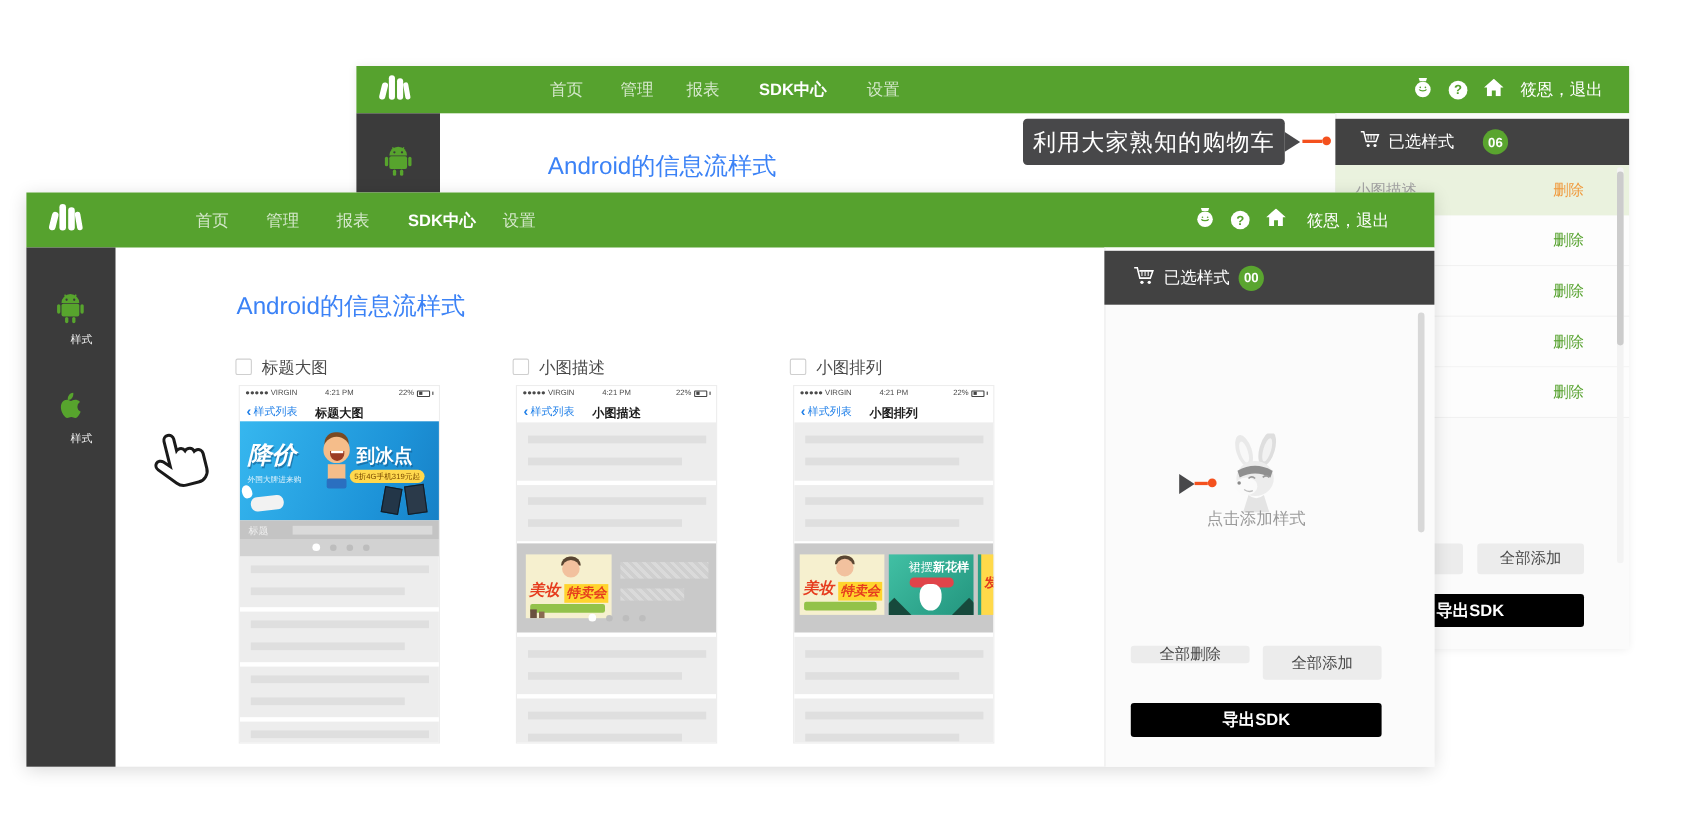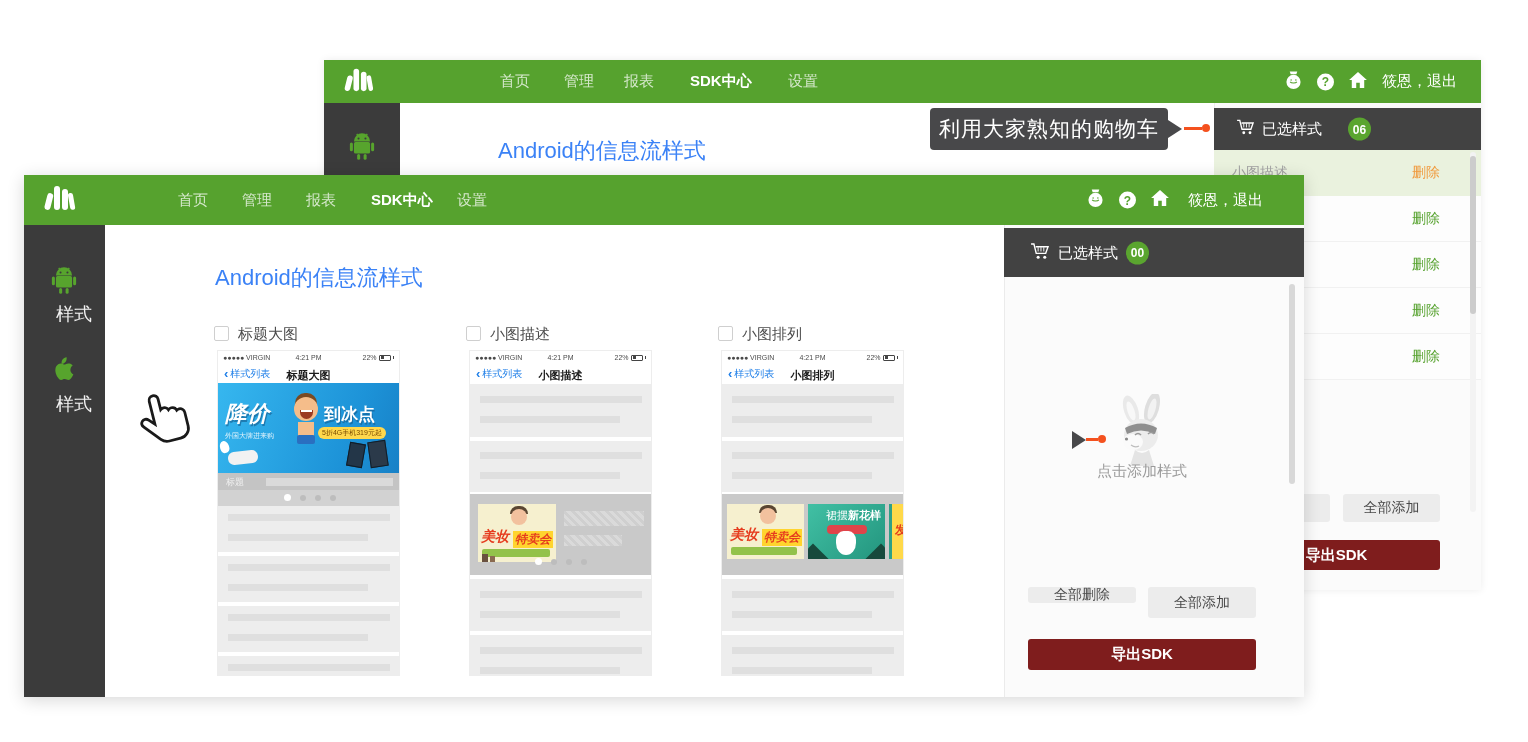--- a/index.html
+++ b/index.html
@@ -19,29 +19,29 @@
   .badge{position:absolute;top:50%;transform:translateY(-50%);width:23px;height:23px;border-radius:50%;background:#5aa52f;
          color:#fff;font-size:12px;font-weight:700;display:flex;align-items:center;justify-content:center}
   .ptitle-txt{position:absolute;top:50%;transform:translateY(-50%);color:#fff;font-size:15px}
   .prow{position:absolute;left:1214px;width:267px;height:46px;background:#fdfdfd;border-bottom:1px solid #f1f1f1}
   .prow.hl{background:#eaf2de;border-bottom:none}
   .rlabel{position:absolute;left:18px;top:50%;transform:translateY(-50%);font-size:14px;color:#a3a3a3}
   .del{position:absolute;right:41px;top:50%;transform:translateY(-50%);font-size:14px;color:#56a22e;cursor:pointer}
   .hl .del{color:#f09a3d}
   .gbtn{position:absolute;background:#ececec;border-radius:3px;font-size:14px;color:#4a4a4a;
         display:flex;align-items:center;justify-content:center;cursor:pointer}
-  .obtn{position:absolute;background:#7f1d1d;border-radius:3px;font-size:15px;color:#fff;
+  .obtn{position:absolute;background:#000000;border-radius:3px;font-size:15px;color:#fff;
         display:flex;align-items:center;justify-content:center;cursor:pointer;font-weight:700}
   .co{position:absolute;background:rgba(62,62,64,.95);border-radius:4px;color:#fff;
       display:flex;align-items:center;justify-content:center;letter-spacing:1px;font-size:21px;z-index:5}
   .co-arrow{position:absolute;width:0;height:0;border-top:9px solid transparent;border-bottom:9px solid transparent;
             border-left:14px solid rgba(62,62,64,.95);z-index:5}
   .co-line{position:absolute;height:3px;background:#f4511e;z-index:5}
   .co-dot{position:absolute;width:8px;height:8px;border-radius:50%;background:#f4511e;z-index:5}
-  .sb-label{position:absolute;width:100px;text-align:center;color:#f2f2f2;font-size:18px}
+  .sb-label{position:absolute;width:100px;text-align:center;color:#f2f2f2;font-size:10px}
   .title-h{position:absolute;font-size:22px;color:#3b82f6}
   .cbx{position:absolute;width:15px;height:15px;border:1px solid #cfcfcf;border-radius:2px;background:#fff;cursor:pointer}
   .cbx-label{position:absolute;font-size:15px;color:#4a4a4a}
   .ph{position:absolute;width:183px;height:326px;background:#fff;border:1px solid #ededed;overflow:hidden}
   .psb{position:absolute;left:0;top:0;width:100%;height:13px;display:flex;align-items:center;
        justify-content:space-between;padding:0 5px;font-size:7px;color:#4a4a4a}
   .psb .mid{position:absolute;left:0;right:0;text-align:center}
   .batt{display:flex;align-items:center;gap:2px}
   .batt-body{width:12px;height:6px;border:1px solid #444;border-radius:1px;display:flex;align-items:center;padding:1px}
   .batt-fill{width:3px;height:2.5px;background:#444}

